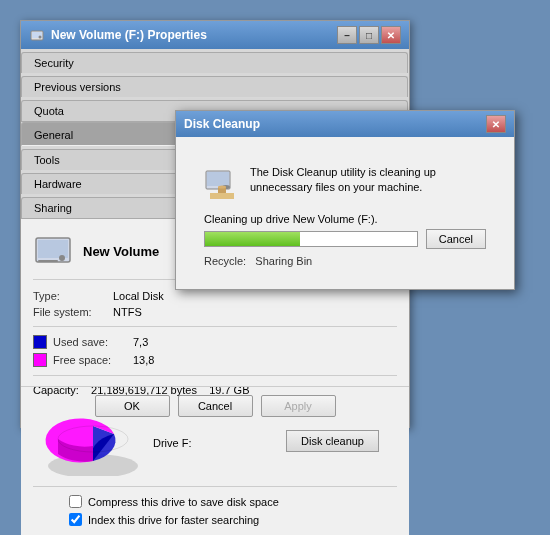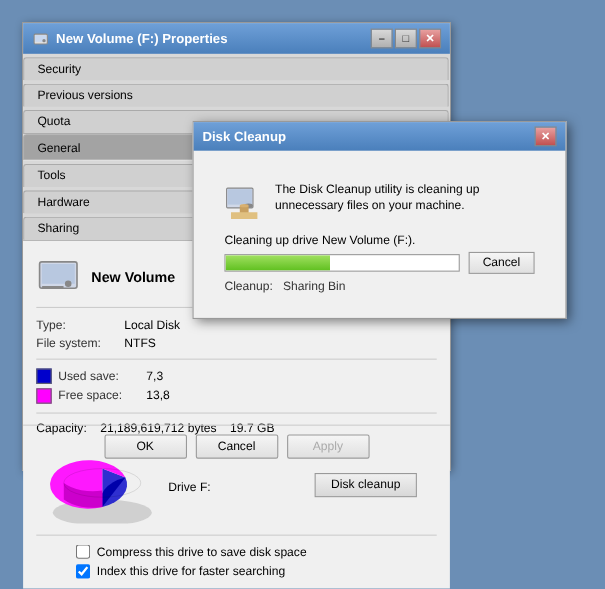--- a/index.html
+++ b/index.html
@@ -476,18 +476,18 @@
     <div class="progress-label">Cleaning up drive New Volume (F:).</div>
 
     <div class="progress-row">
       <div class="progress-bar-bg">
         <div class="progress-bar-fill" style="width: 45%;"></div>
       </div>
       <button class="cancel-btn">Cancel</button>
     </div>
 
     <div class="cleaning-status">
-      <span>Cleanup:</span>
+      <span>Recycle:</span>
       &nbsp;
       <span>Sharing Bin</span>
     </div>
   </div>
 </div>
 
 </body></html>

